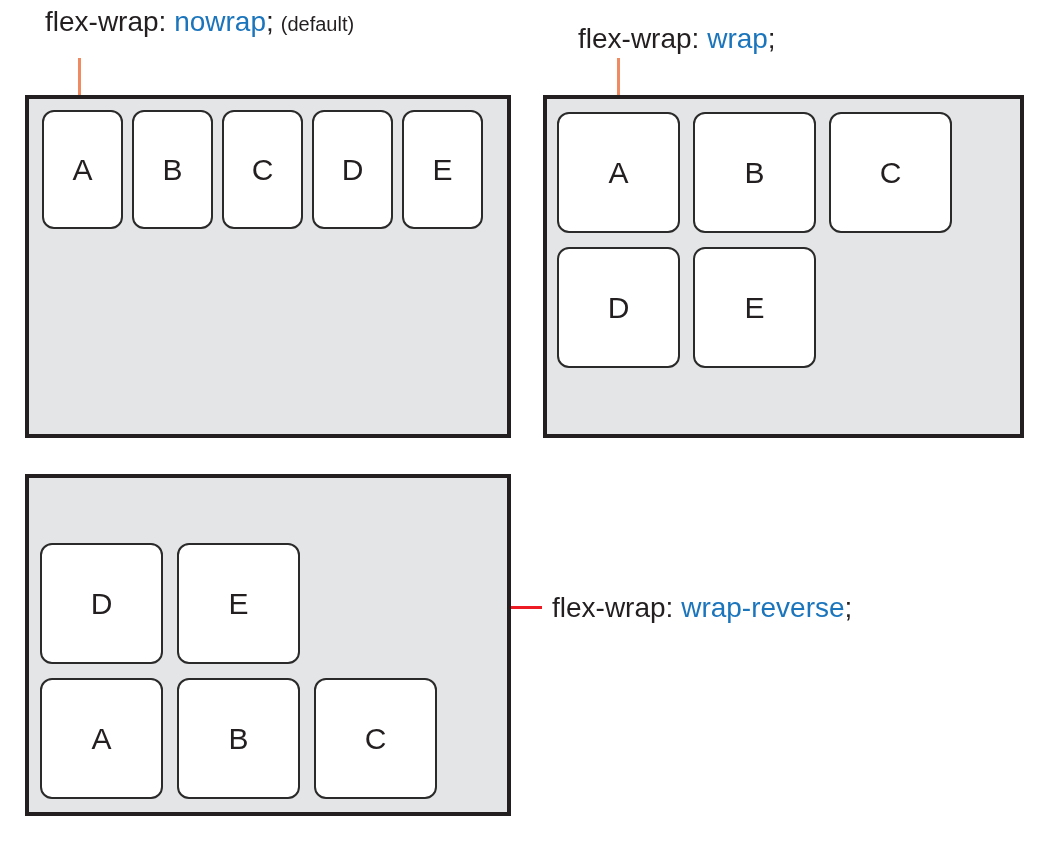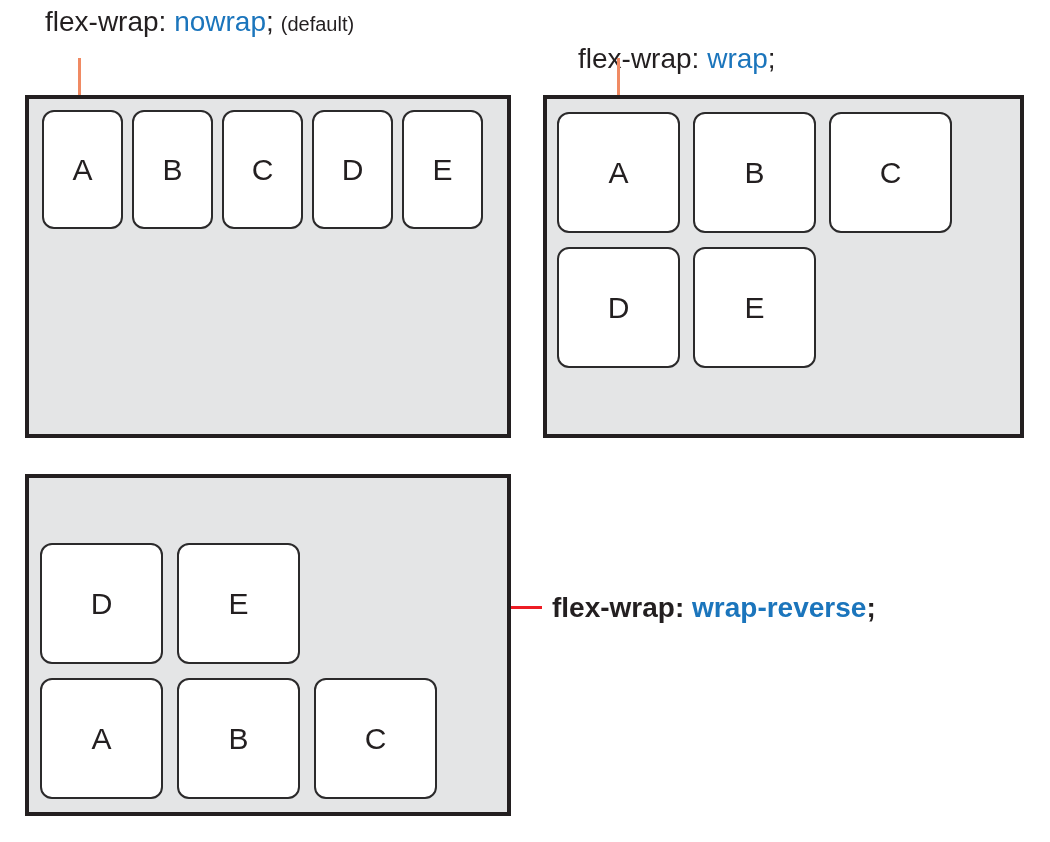--- a/index.html
+++ b/index.html
@@ -18,22 +18,22 @@
     position: absolute;
     font-size: 28px;
     line-height: 1.1;
     color: #231f20;
     letter-spacing: 0px;
     white-space: nowrap;
   }
   .flex-label .value { color: #1b75bc; }
   .flex-label .note  { font-size: 20px; color: #231f20; margin-left: 7px; }
   .label-nowrap       { left: 45px;  top: 7px; }
-  .label-wrap         { left: 578px; top: 24px; margin-top: 20px; }
-  .label-wrap-reverse { left: 552px; top: 593px; font-weight: bold; }
+  .label-wrap         { left: 578px; top: 24px; }
+  .label-wrap-reverse { left: 552px; top: 593px; }
 
   
   .connector { position: absolute; }
   .connector.vertical   { width: 3px;  background: #f08a63; }
   .connector.horizontal { height: 3px; background: #ed1c24; }
   .connector-nowrap       { left: 78px;  top: 58px;  height: 37px; }
   .connector-wrap         { left: 617px; top: 58px;  height: 37px; }
   .connector-wrap-reverse { left: 510px; top: 606px; width: 32px; }
 
   

